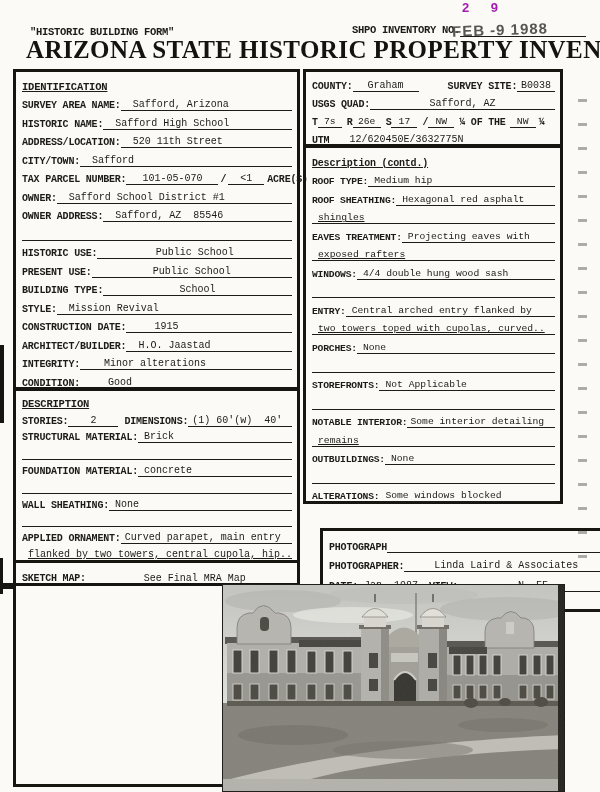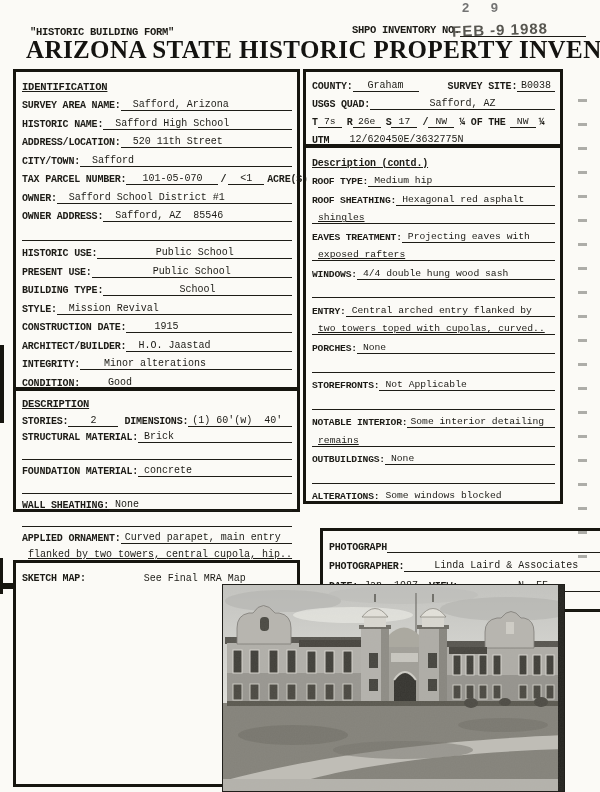--- a/index.html
+++ b/index.html
@@ -5,27 +5,27 @@
   html,body{margin:0;padding:0;}
   body{width:600px;height:792px;background:#e9e9e6;font-family:"Liberation Mono",monospace;}
   #page{position:relative;width:600px;height:792px;background:#fbfaf6;overflow:hidden;color:#1c1b16;}
 
   
   #form-label{position:absolute;left:30px;top:26px;font-size:10.5px;font-weight:bold;letter-spacing:-0.3px;}
   #shpo-row{position:absolute;left:352px;top:24px;right:14px;display:flex;align-items:flex-start;}
   #shpo-label{font-size:10.5px;font-weight:bold;white-space:nowrap;letter-spacing:-0.3px;}
   #shpo-line{flex:1;border-bottom:1.6px solid #1c1b16;height:12px;}
   #stamp-date{position:absolute;left:452px;top:21px;font-family:"Liberation Sans",sans-serif;font-weight:bold;font-size:15px;letter-spacing:1px;color:#46453f;transform:rotate(-2deg);opacity:.9;}
-  #stamp-faint{position:absolute;left:462px;top:0px;font-family:"Liberation Sans",sans-serif;font-weight:bold;font-size:13px;letter-spacing:9px;color:#737373;text-align:center;}
+  #stamp-faint{position:absolute;left:462px;top:0px;font-family:"Liberation Sans",sans-serif;font-weight:bold;font-size:13px;letter-spacing:9px;color:#a21caf;text-align:center;}
   #page-title{position:absolute;left:26px;top:36px;width:566px;font-family:"Liberation Serif",serif;font-weight:bold;font-size:25px;letter-spacing:.4px;white-space:nowrap;color:#141310;}
 
   
   .box{position:absolute;border:3px solid #16150f;box-sizing:border-box;padding:2px 5px 0 6px;background:transparent;}
   #box-ident{left:13px;top:69px;width:287px;height:321px;overflow:visible;}
-  #box-desc {left:13px;top:388px;width:287px;height:124px;}
+  #box-desc {left:13px;top:388px;width:287px;height:198px;}
   #box-map  {left:13px;top:560px;width:287px;height:227px;}
   #box-county{left:303px;top:69px;width:260px;height:78px;}
   #box-contd {left:303px;top:145px;width:260px;height:359px;font-size:9.7px;}
   #box-photo {left:303px;top:528px;width:296px;height:84px;margin-left:17px;}
 
   .row{display:flex;align-items:flex-end;white-space:nowrap;position:relative;}
   #box-ident .row{height:18.5px;}
   #box-desc  .row{height:16.8px;}
   #box-county .row{height:18px;}
   #box-contd .row{height:18.55px;}

